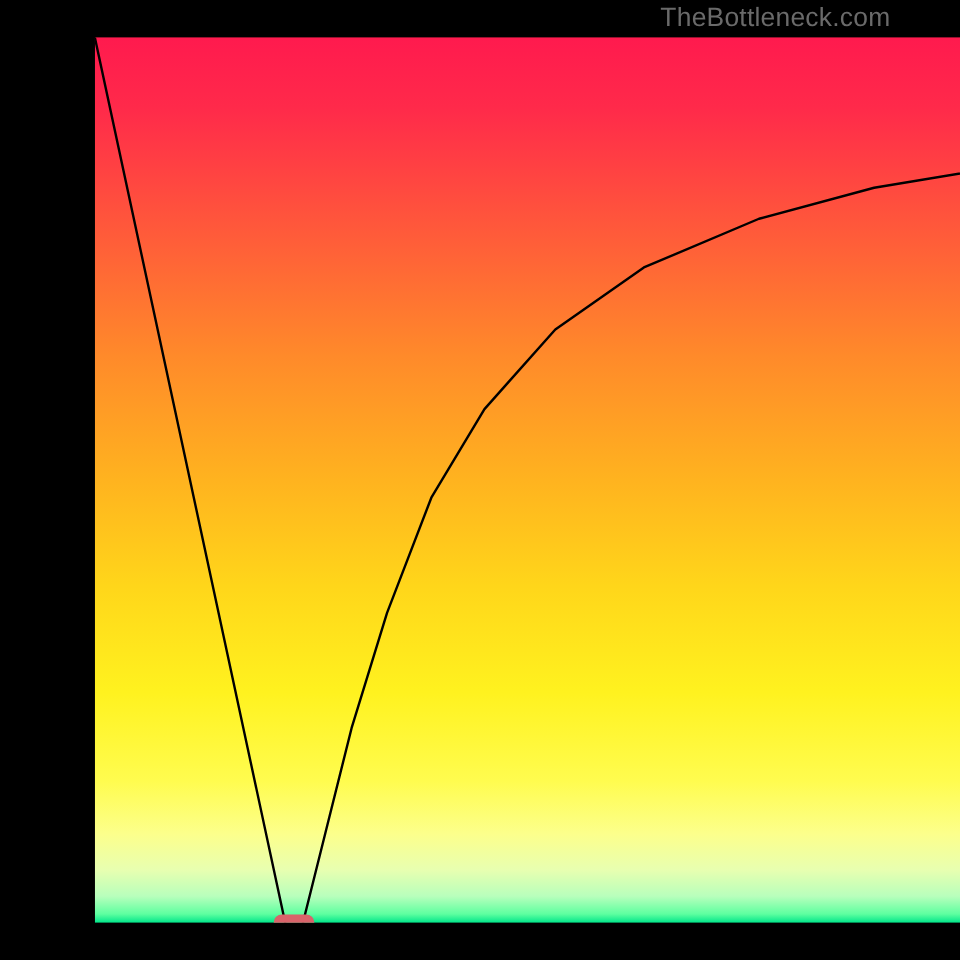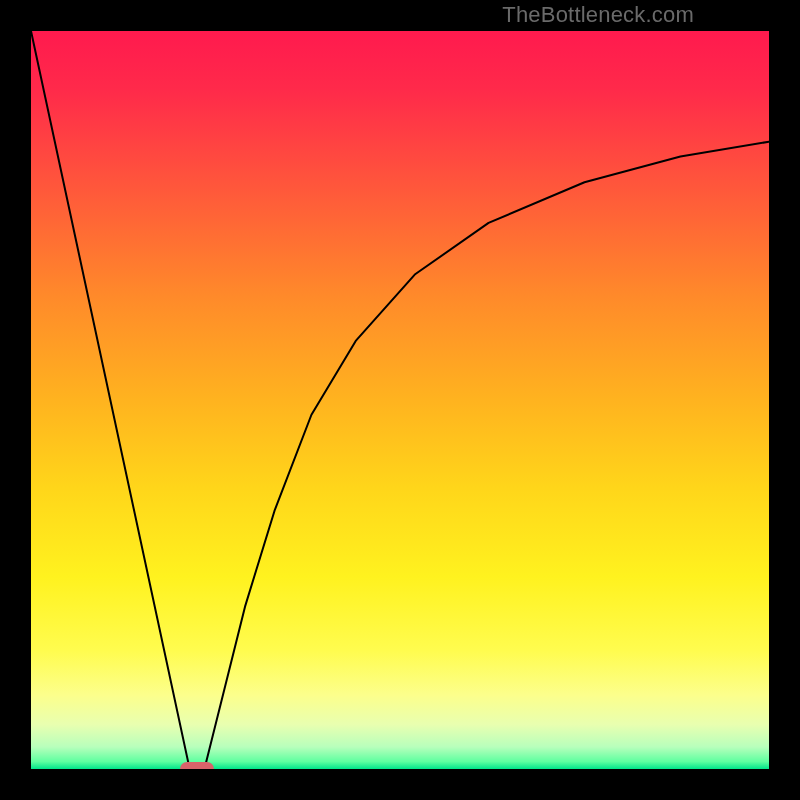--- a/index.html
+++ b/index.html
@@ -9,20 +9,21 @@
     height: 800px;
     overflow: hidden;
     background: #000;
     font-family: Arial, Helvetica, sans-serif;
   }
   .frame {
     position: relative;
     width: 702px;
     height: 800px;
     background: #000;
+    margin-left: 48px;
   }
   .watermark {
     position: absolute;
     top: 2px;
     right: 8px;
     color: #6a6a6a;
     font-size: 22px;
     font-weight: 500;
     letter-spacing: 0.2px;
     user-select: none;

